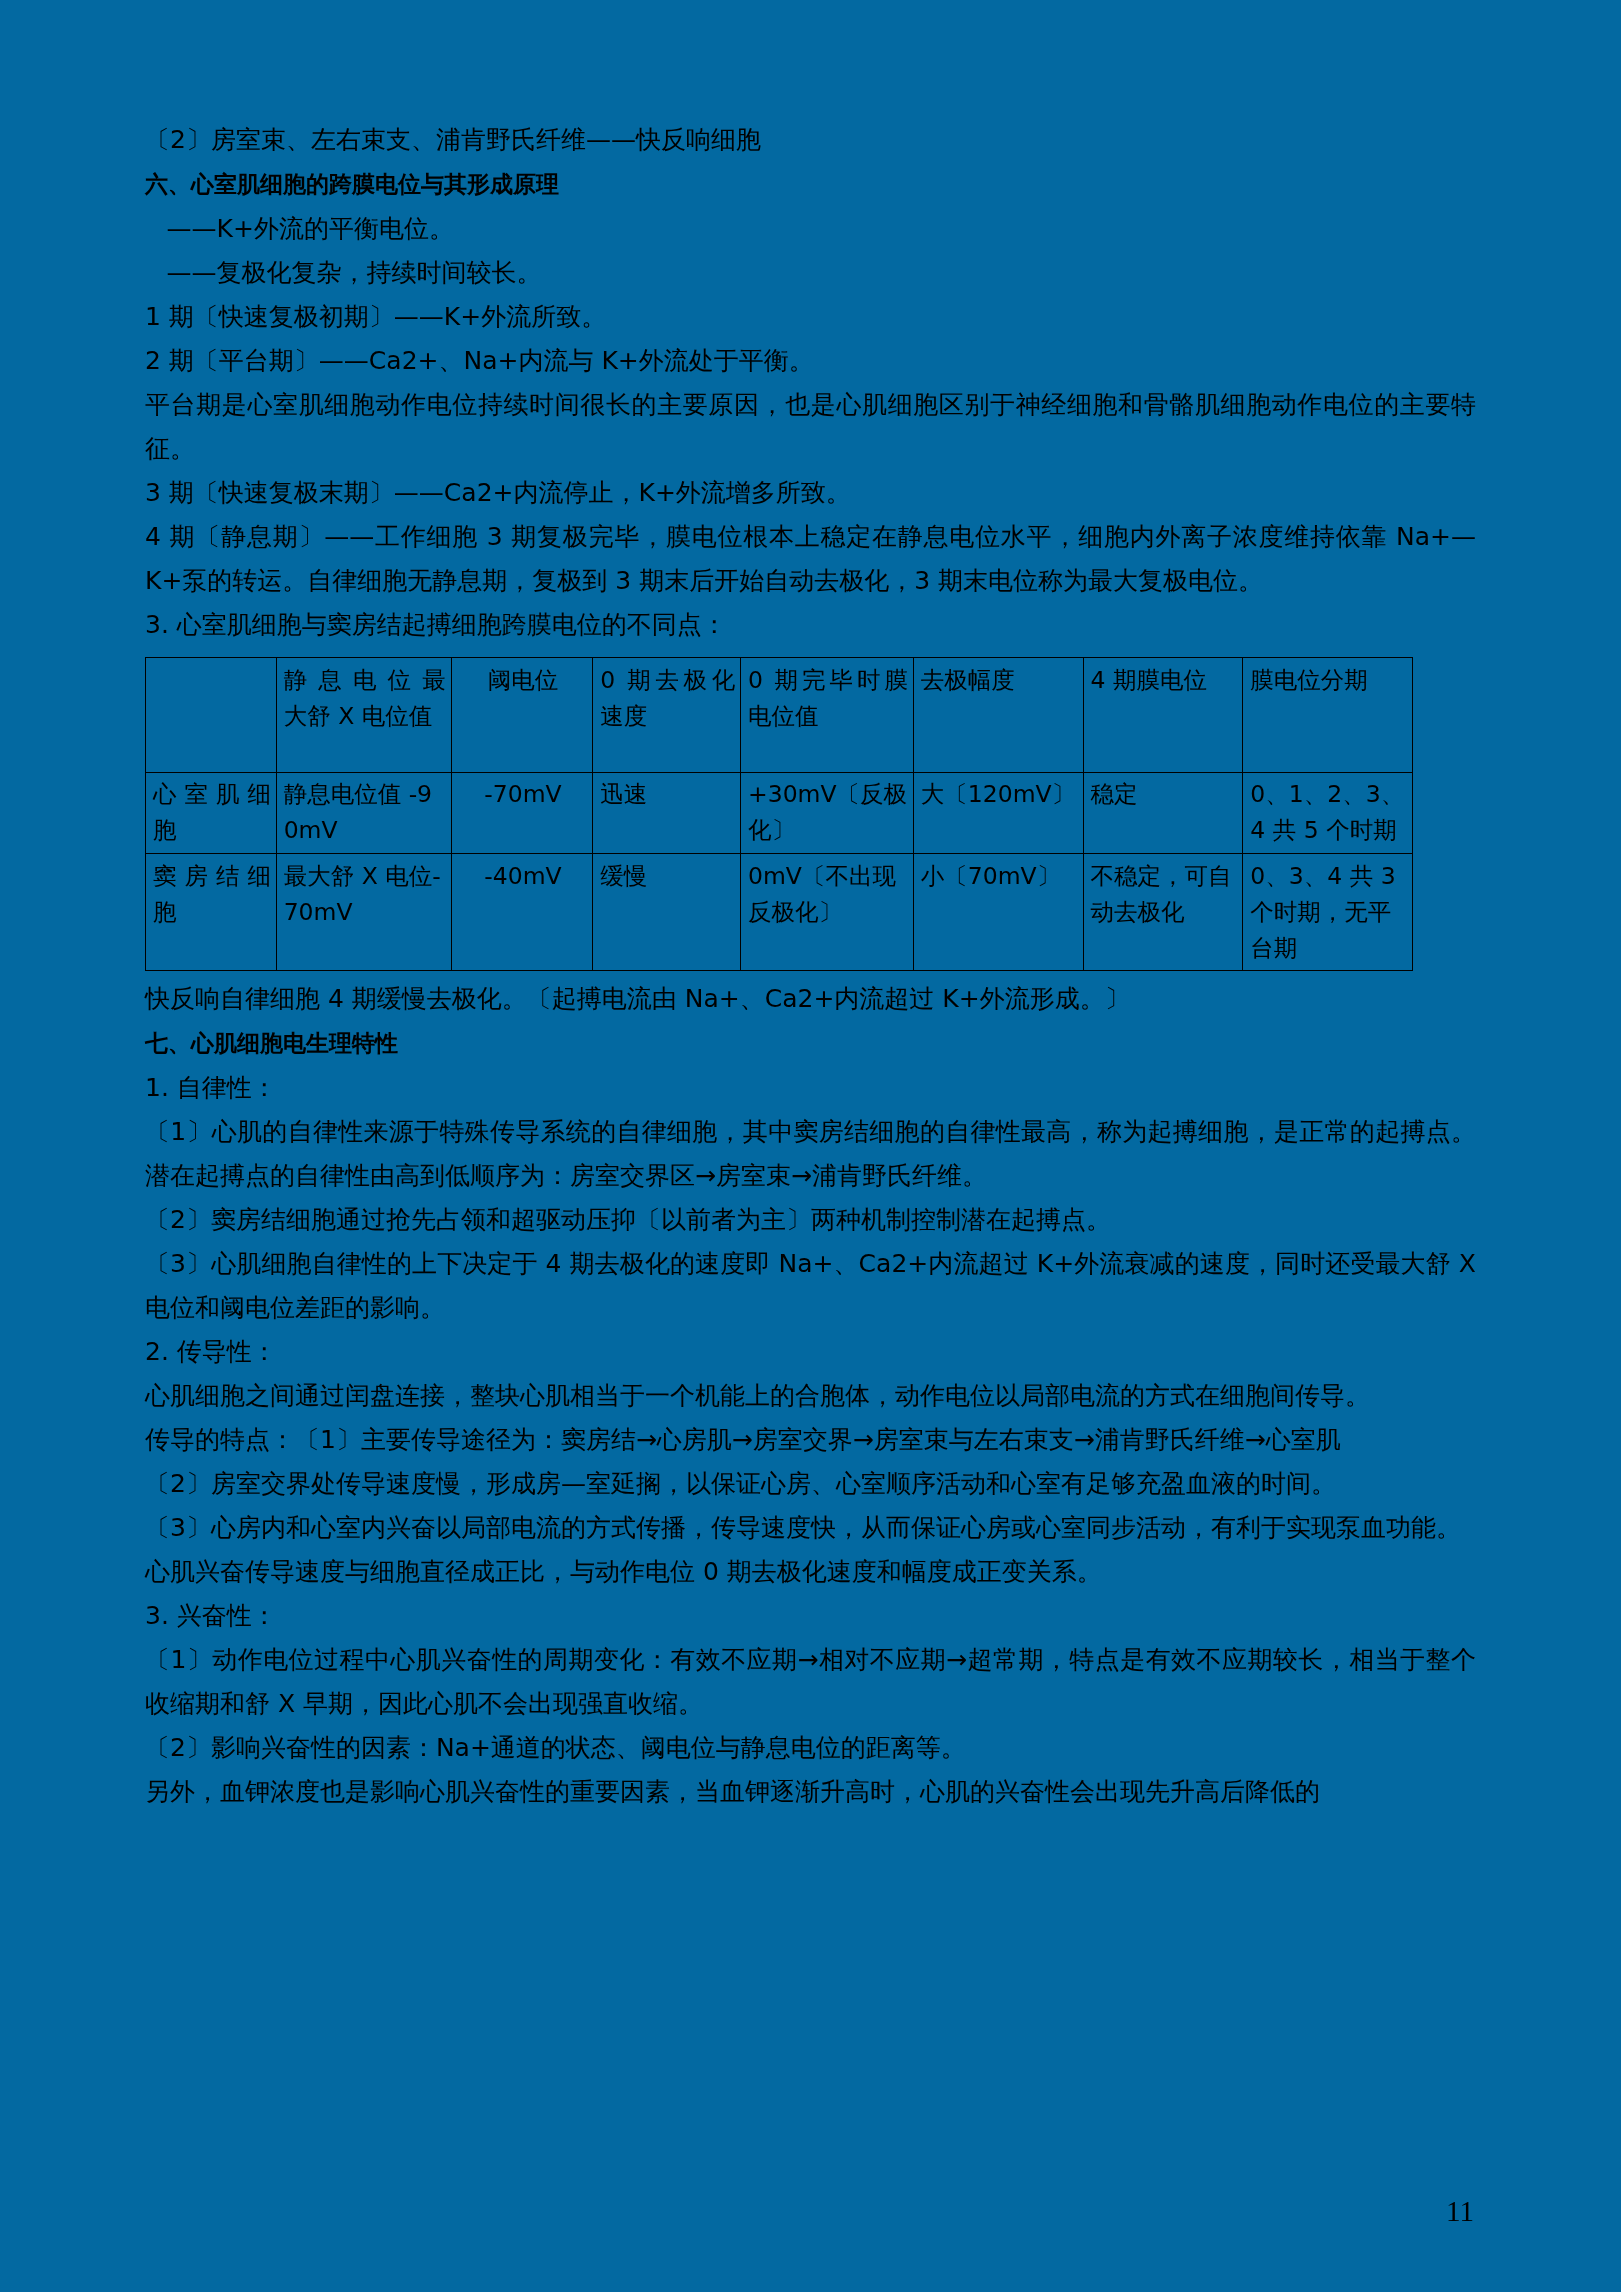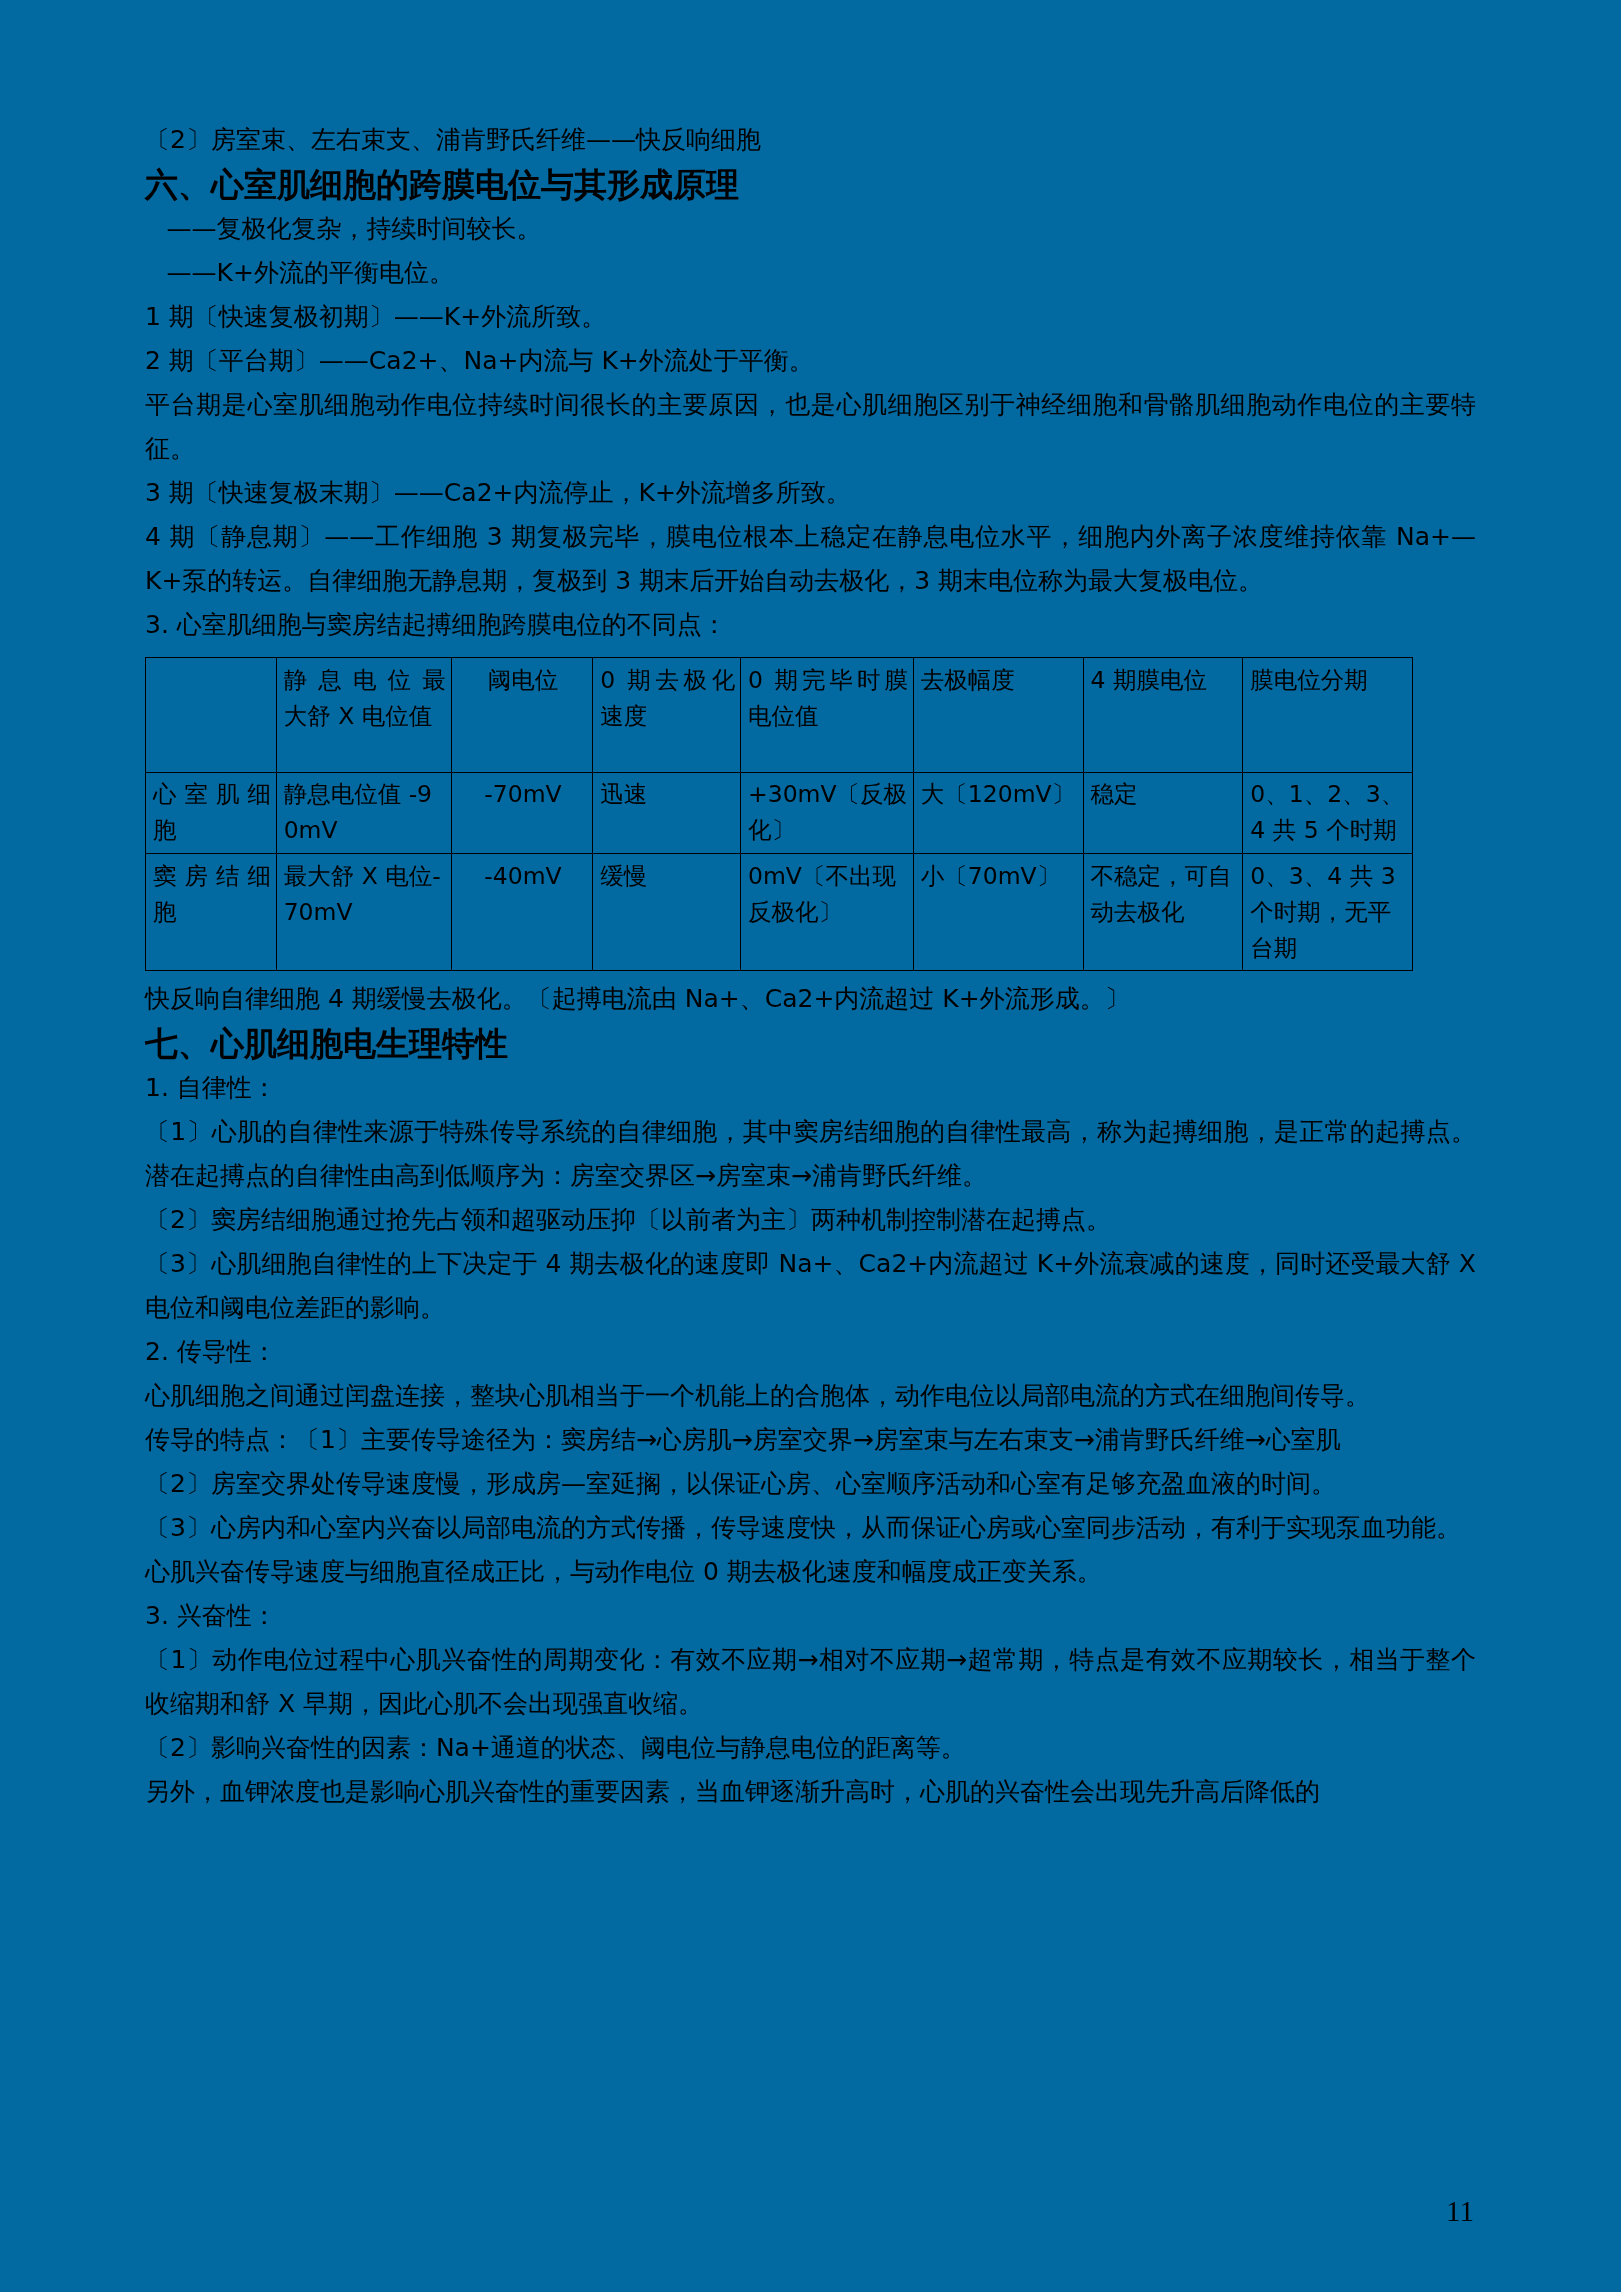--- a/index.html
+++ b/index.html
@@ -22,21 +22,21 @@
   }
   .p {
     margin: 0;
     font-size: 25px;
     line-height: 44px;
     text-align: justify;
     text-justify: inter-ideograph;
   }
   .heading {
     margin: 0;
-    font-size: 33px;
+    font-size: 23px;
     line-height: 45px;
     font-weight: bold;
     text-align: left;
   }
   .indent-note {
     margin: 0;
     font-size: 25px;
     line-height: 44px;
     padding-left: 21.6px;
   }
@@ -91,22 +91,22 @@
 </style>
 </head>
 <body>
 
 <div class="page">
 
   <p class="p">〔2〕房室束、左右束支、浦肯野氏纤维——快反响细胞</p>
 
   <h2 class="heading">六、心室肌细胞的跨膜电位与其形成原理</h2>
 
+  <p class="indent-note">——K+外流的平衡电位。</p>
   <p class="indent-note">——复极化复杂，持续时间较长。</p>
-  <p class="indent-note">——K+外流的平衡电位。</p>
   <p class="p">1 期〔快速复极初期〕——K+外流所致。</p>
   <p class="p">2 期〔平台期〕——Ca2+、Na+内流与 K+外流处于平衡。</p>
   <p class="p">平台期是心室肌细胞动作电位持续时间很长的主要原因，也是心肌细胞区别于神经细胞和骨骼肌细胞动作电位的主要特征。</p>
   <p class="p">3 期〔快速复极末期〕——Ca2+内流停止，K+外流增多所致。</p>
   <p class="p">4 期〔静息期〕——工作细胞 3 期复极完毕，膜电位根本上稳定在静息电位水平，细胞内外离子浓度维持依靠 Na+—K+泵的转运。自律细胞无静息期，复极到 3 期末后开始自动去极化，3 期末电位称为最大复极电位。</p>
   <p class="p">3. 心室肌细胞与窦房结起搏细胞跨膜电位的不同点：</p>
 
   <table class="cmp-table">
     <tbody>
       <tr class="hdr">

